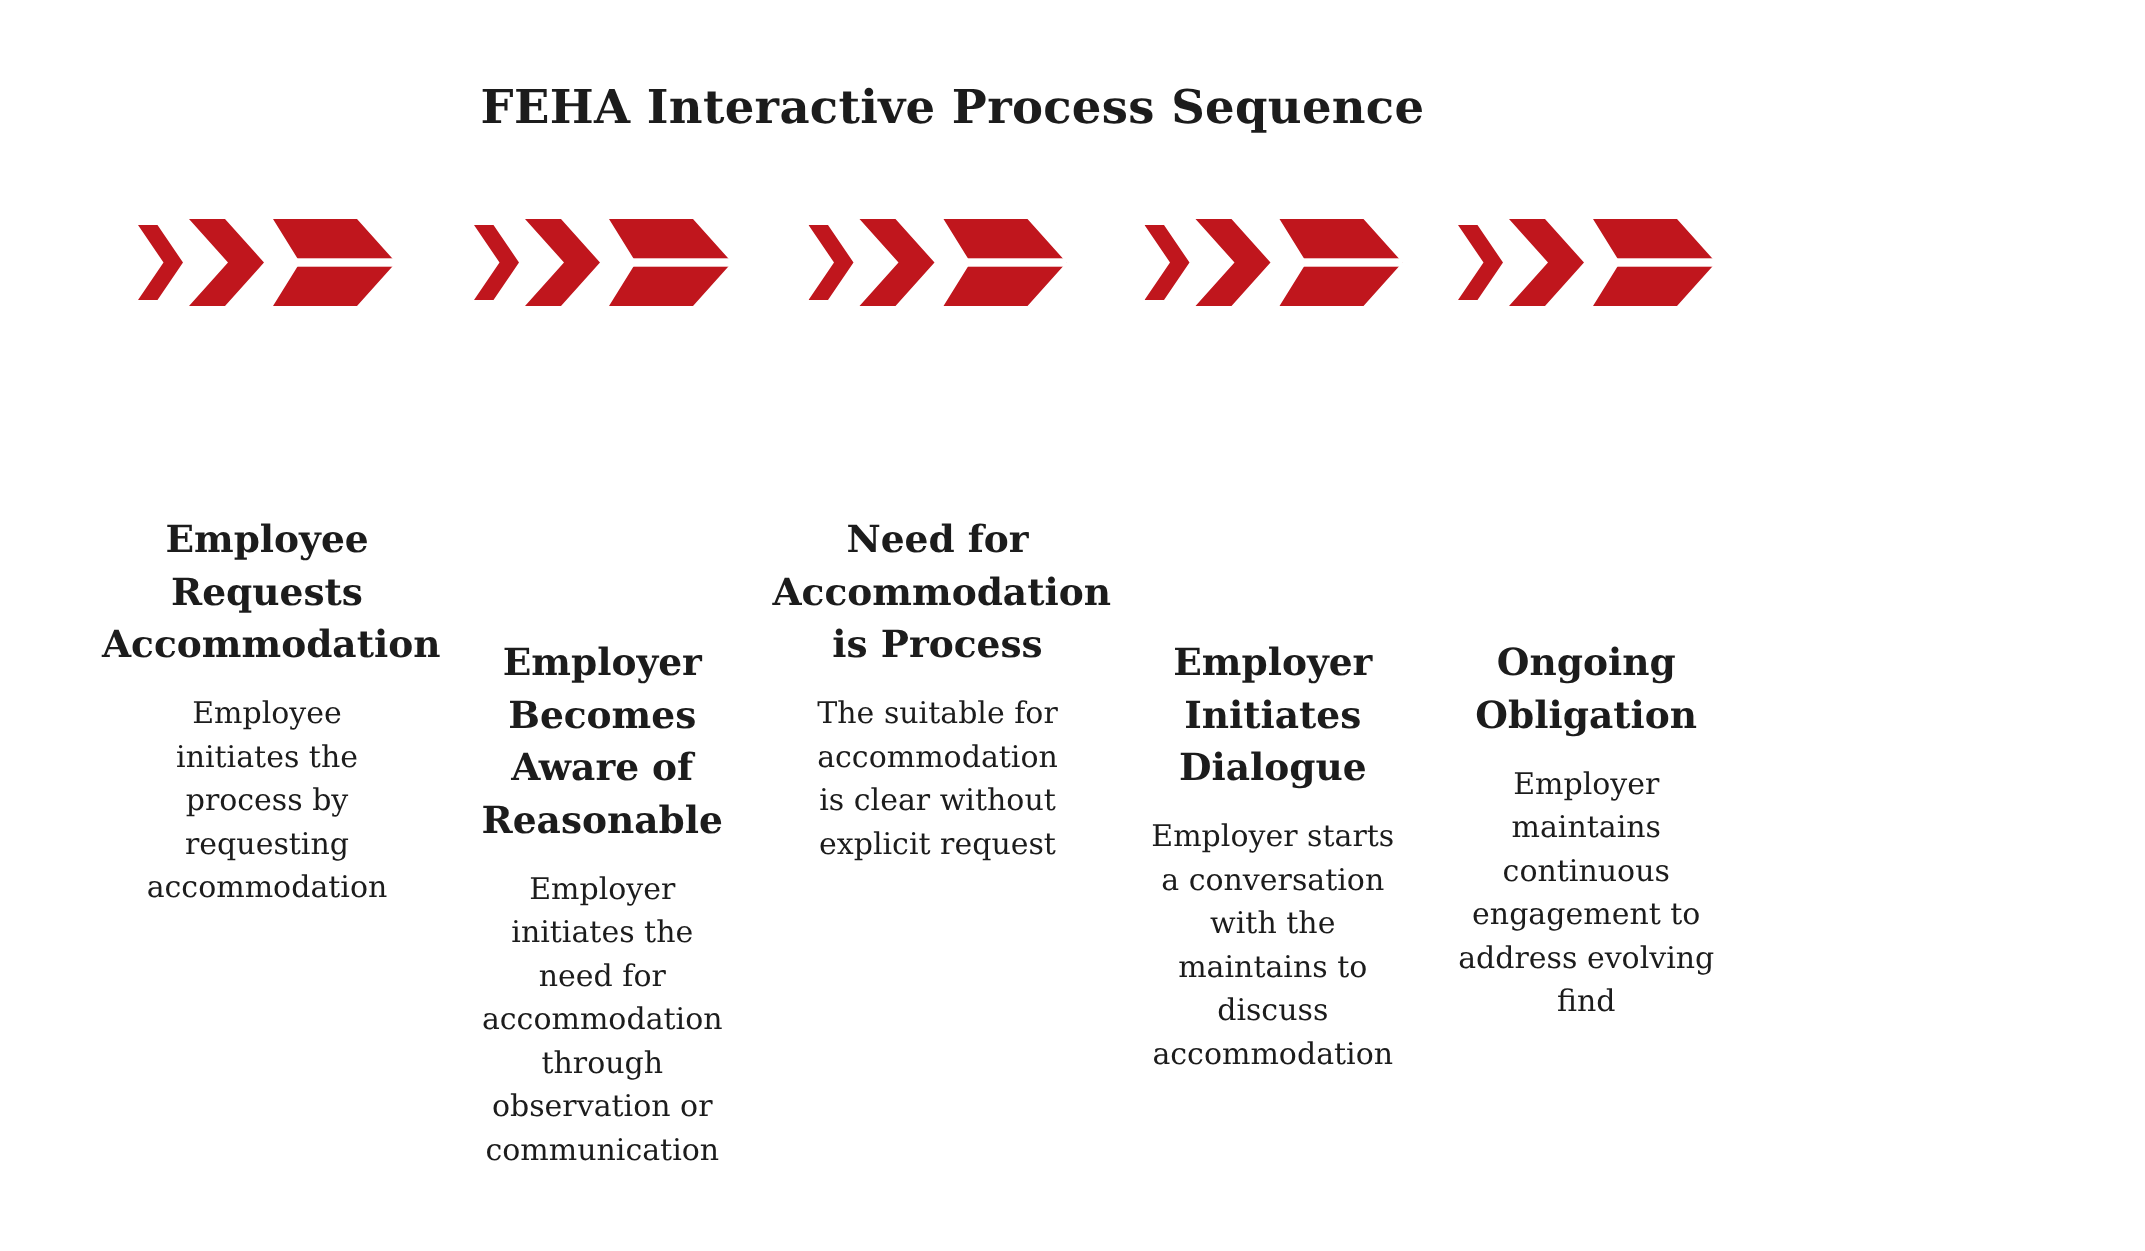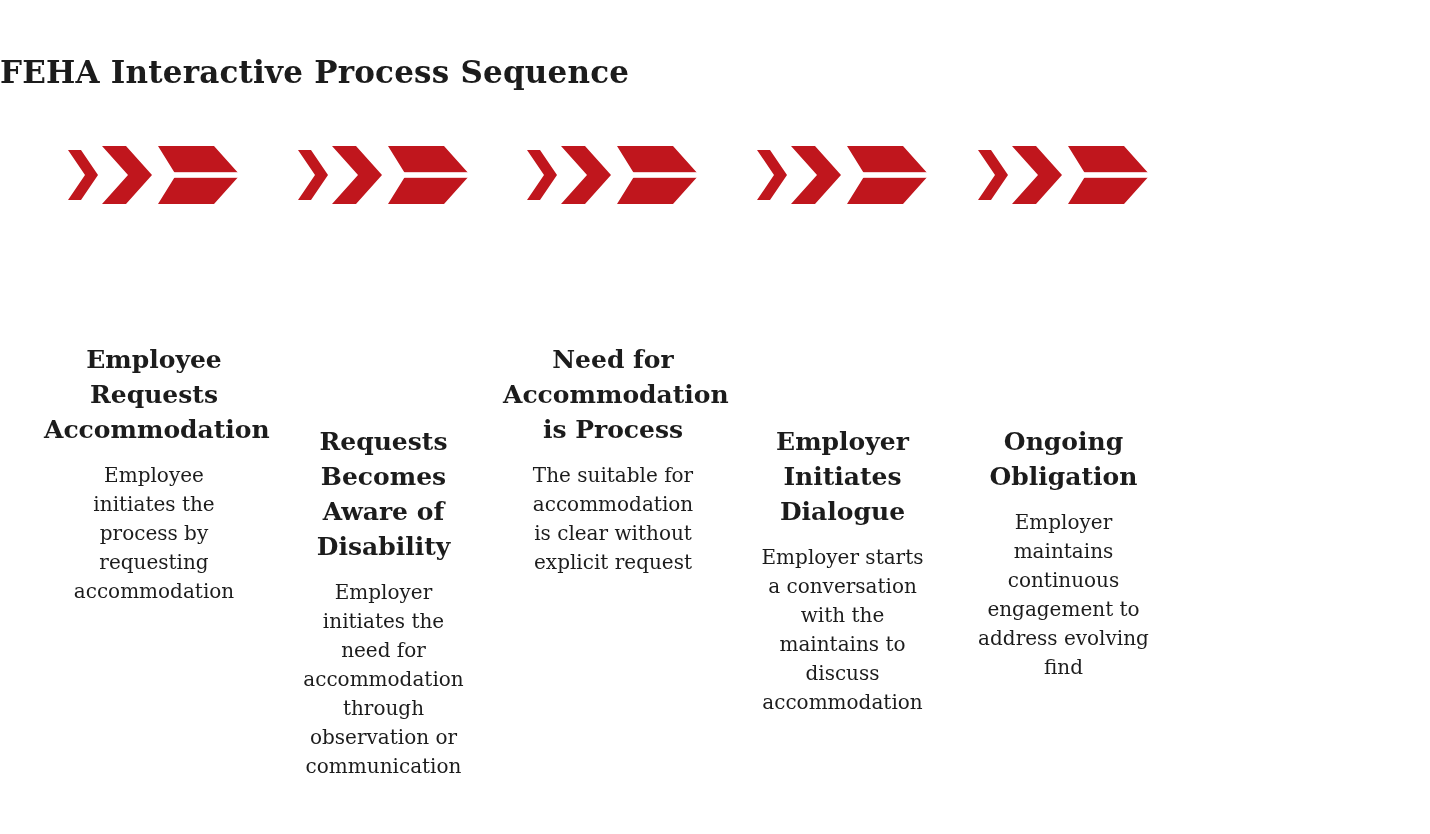--- a/index.html
+++ b/index.html
@@ -12,28 +12,28 @@
   body{
     width:1430px;
     height:834px;
     overflow:hidden;
     font-family:"DejaVu Serif","Liberation Serif",serif;
     color:var(--text-color);
   }
   .page-title{
     margin-top:54px;
     margin-right:160px;           
-    text-align:left;
+    text-align:center;
     font-size:31px;
     font-weight:bold;
     letter-spacing:0.2px;
   }
   .diagram{
     margin-top:56px;
-    padding:0 44px;
+    padding:0 68px;
     display:grid;
     grid-template-columns:repeat(6,1fr);
     column-gap:18px;
   }
   .step{
     text-align:center;
   }
   .arrow-svg{
     display:block;
     margin:0 auto;
@@ -89,21 +89,21 @@
       <div class="step-title">Employee Requests Accommodation</div>
       <div class="step-desc">Employee initiates the process by requesting accommodation</div>
     </div>
   </div>
 
   <div class="step stagger">
     <svg class="arrow-svg">
         <use href="#chevron-arrow"></use>
       </svg>
     <div class="step-text">
-      <div class="step-title">Requests Becomes Aware of Disability</div>
+      <div class="step-title">Employer Becomes Aware of Reasonable</div>
       <div class="step-desc">Employer initiates the need for accommodation through observation or communication</div>
     </div>
   </div>
 
   <div class="step">
     <svg class="arrow-svg">
         <use href="#chevron-arrow"></use>
       </svg>
     <div class="step-text">
       <div class="step-title">Need for Accommodation is Process</div>

